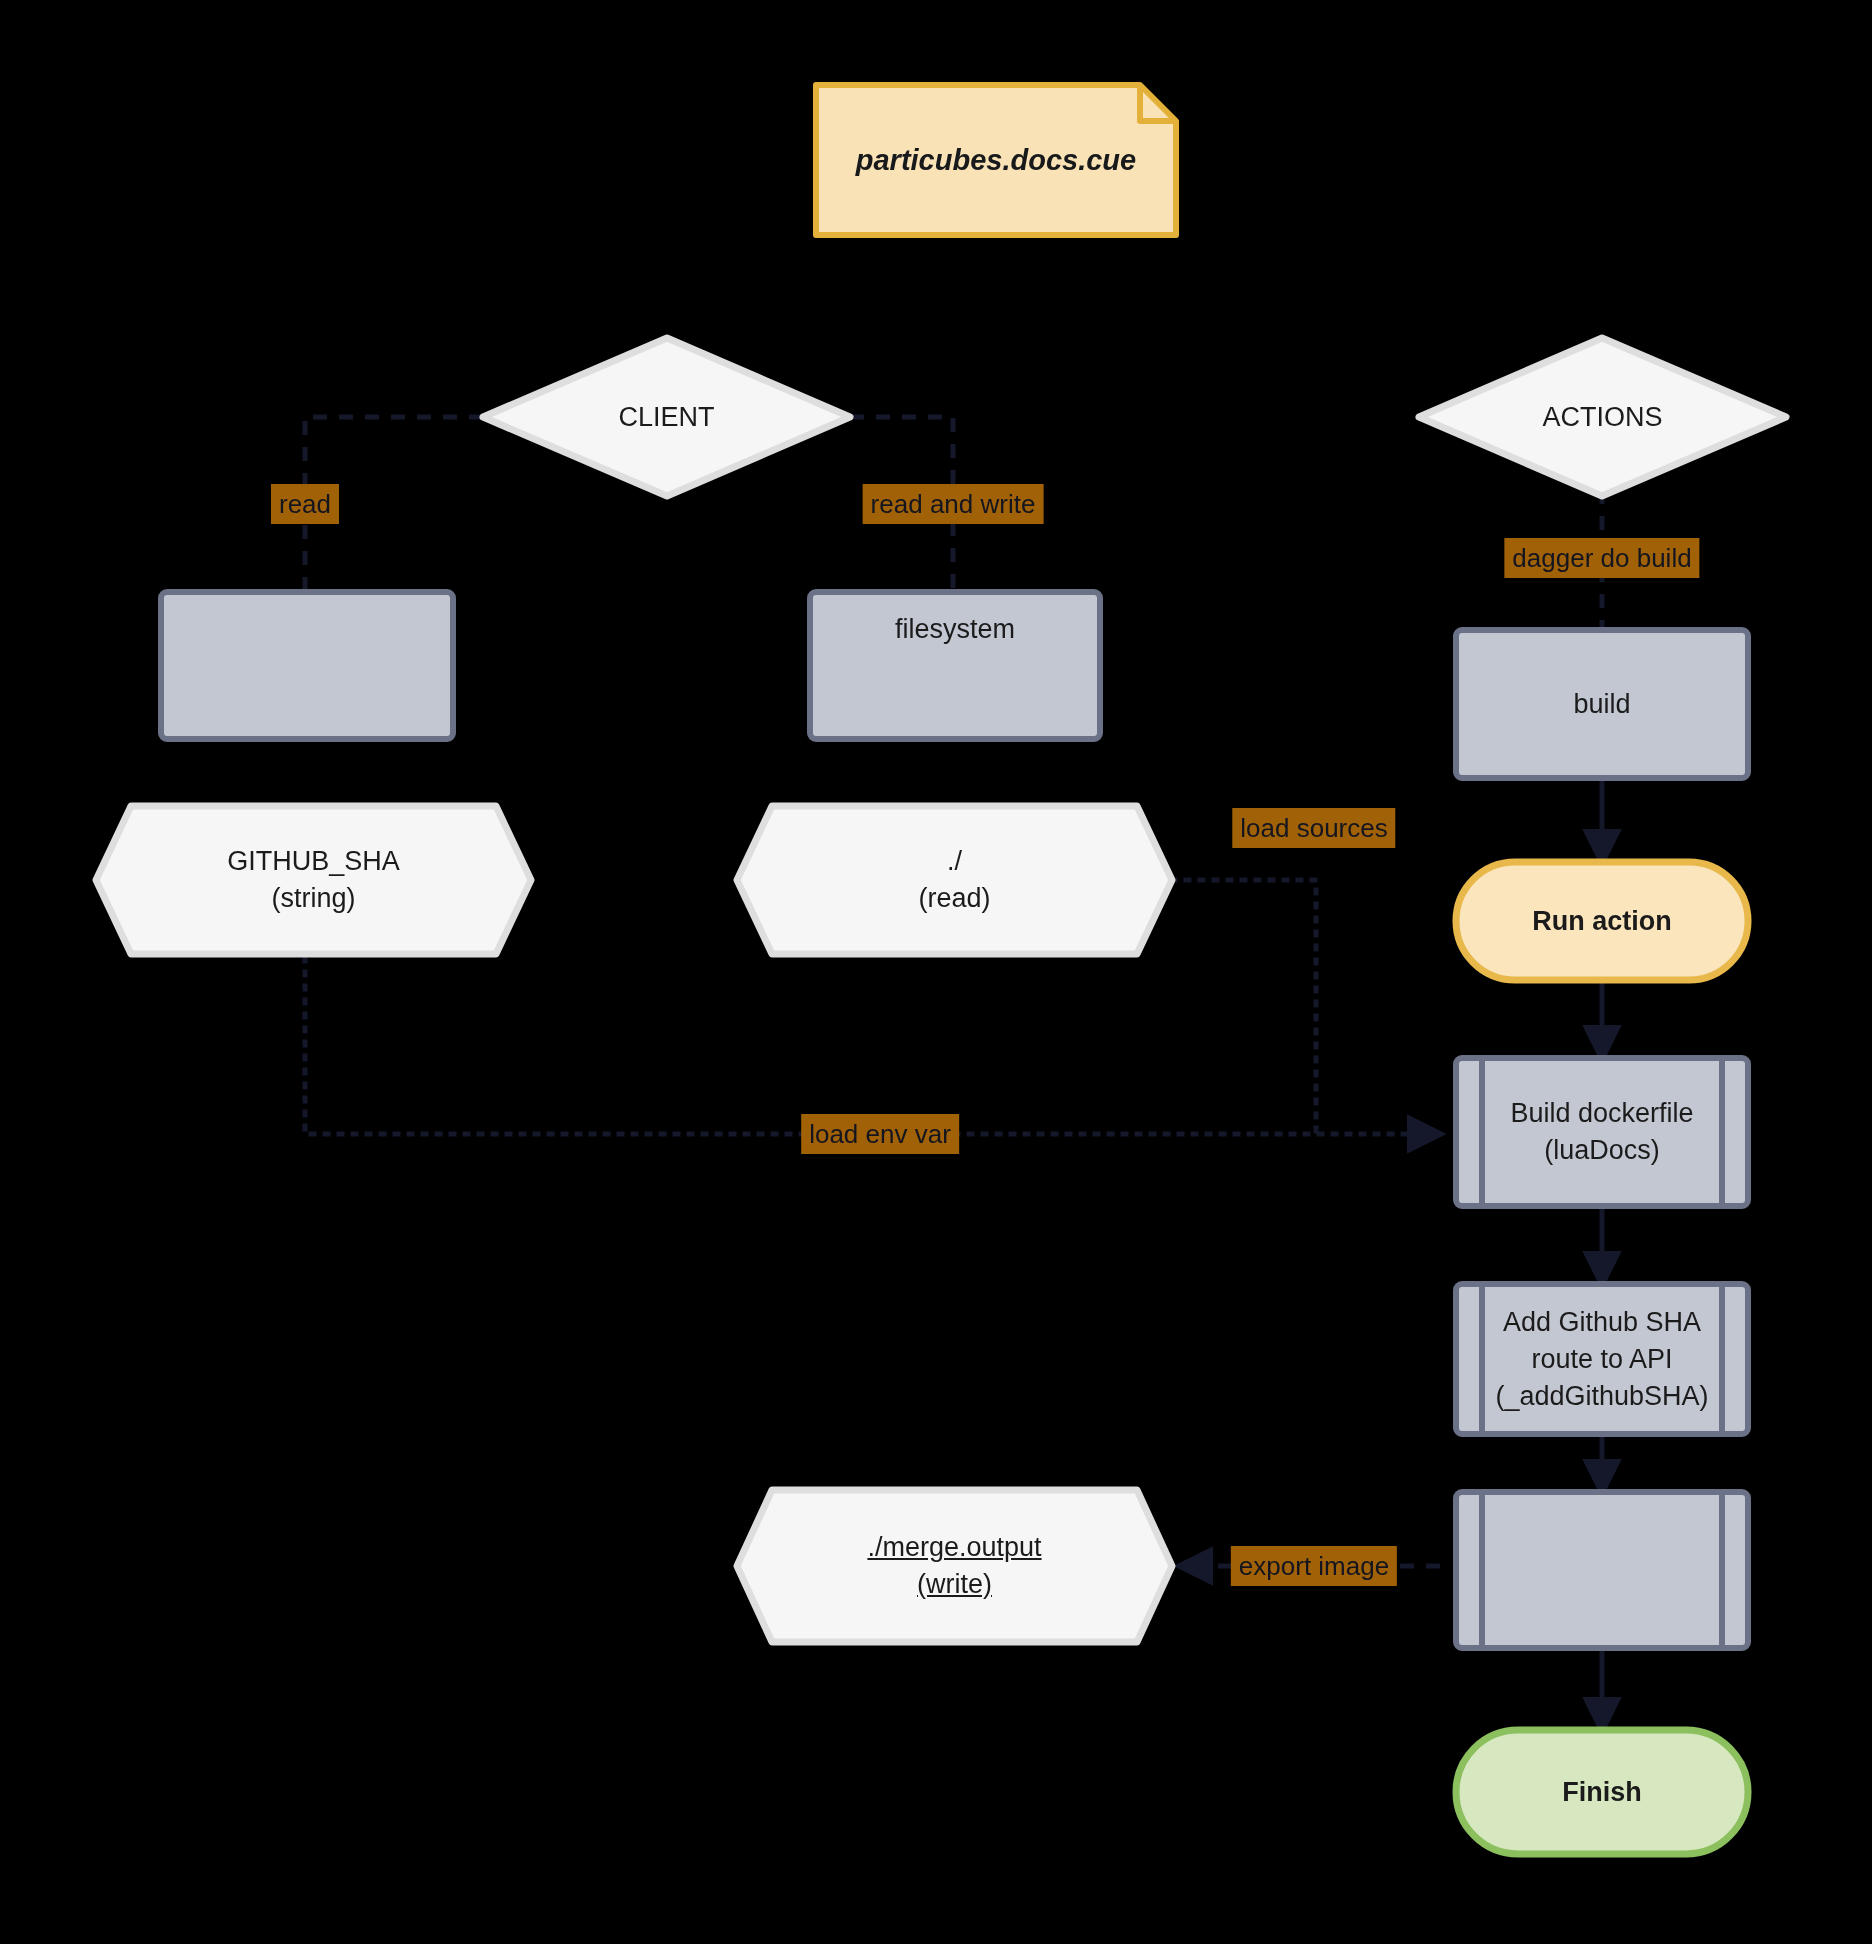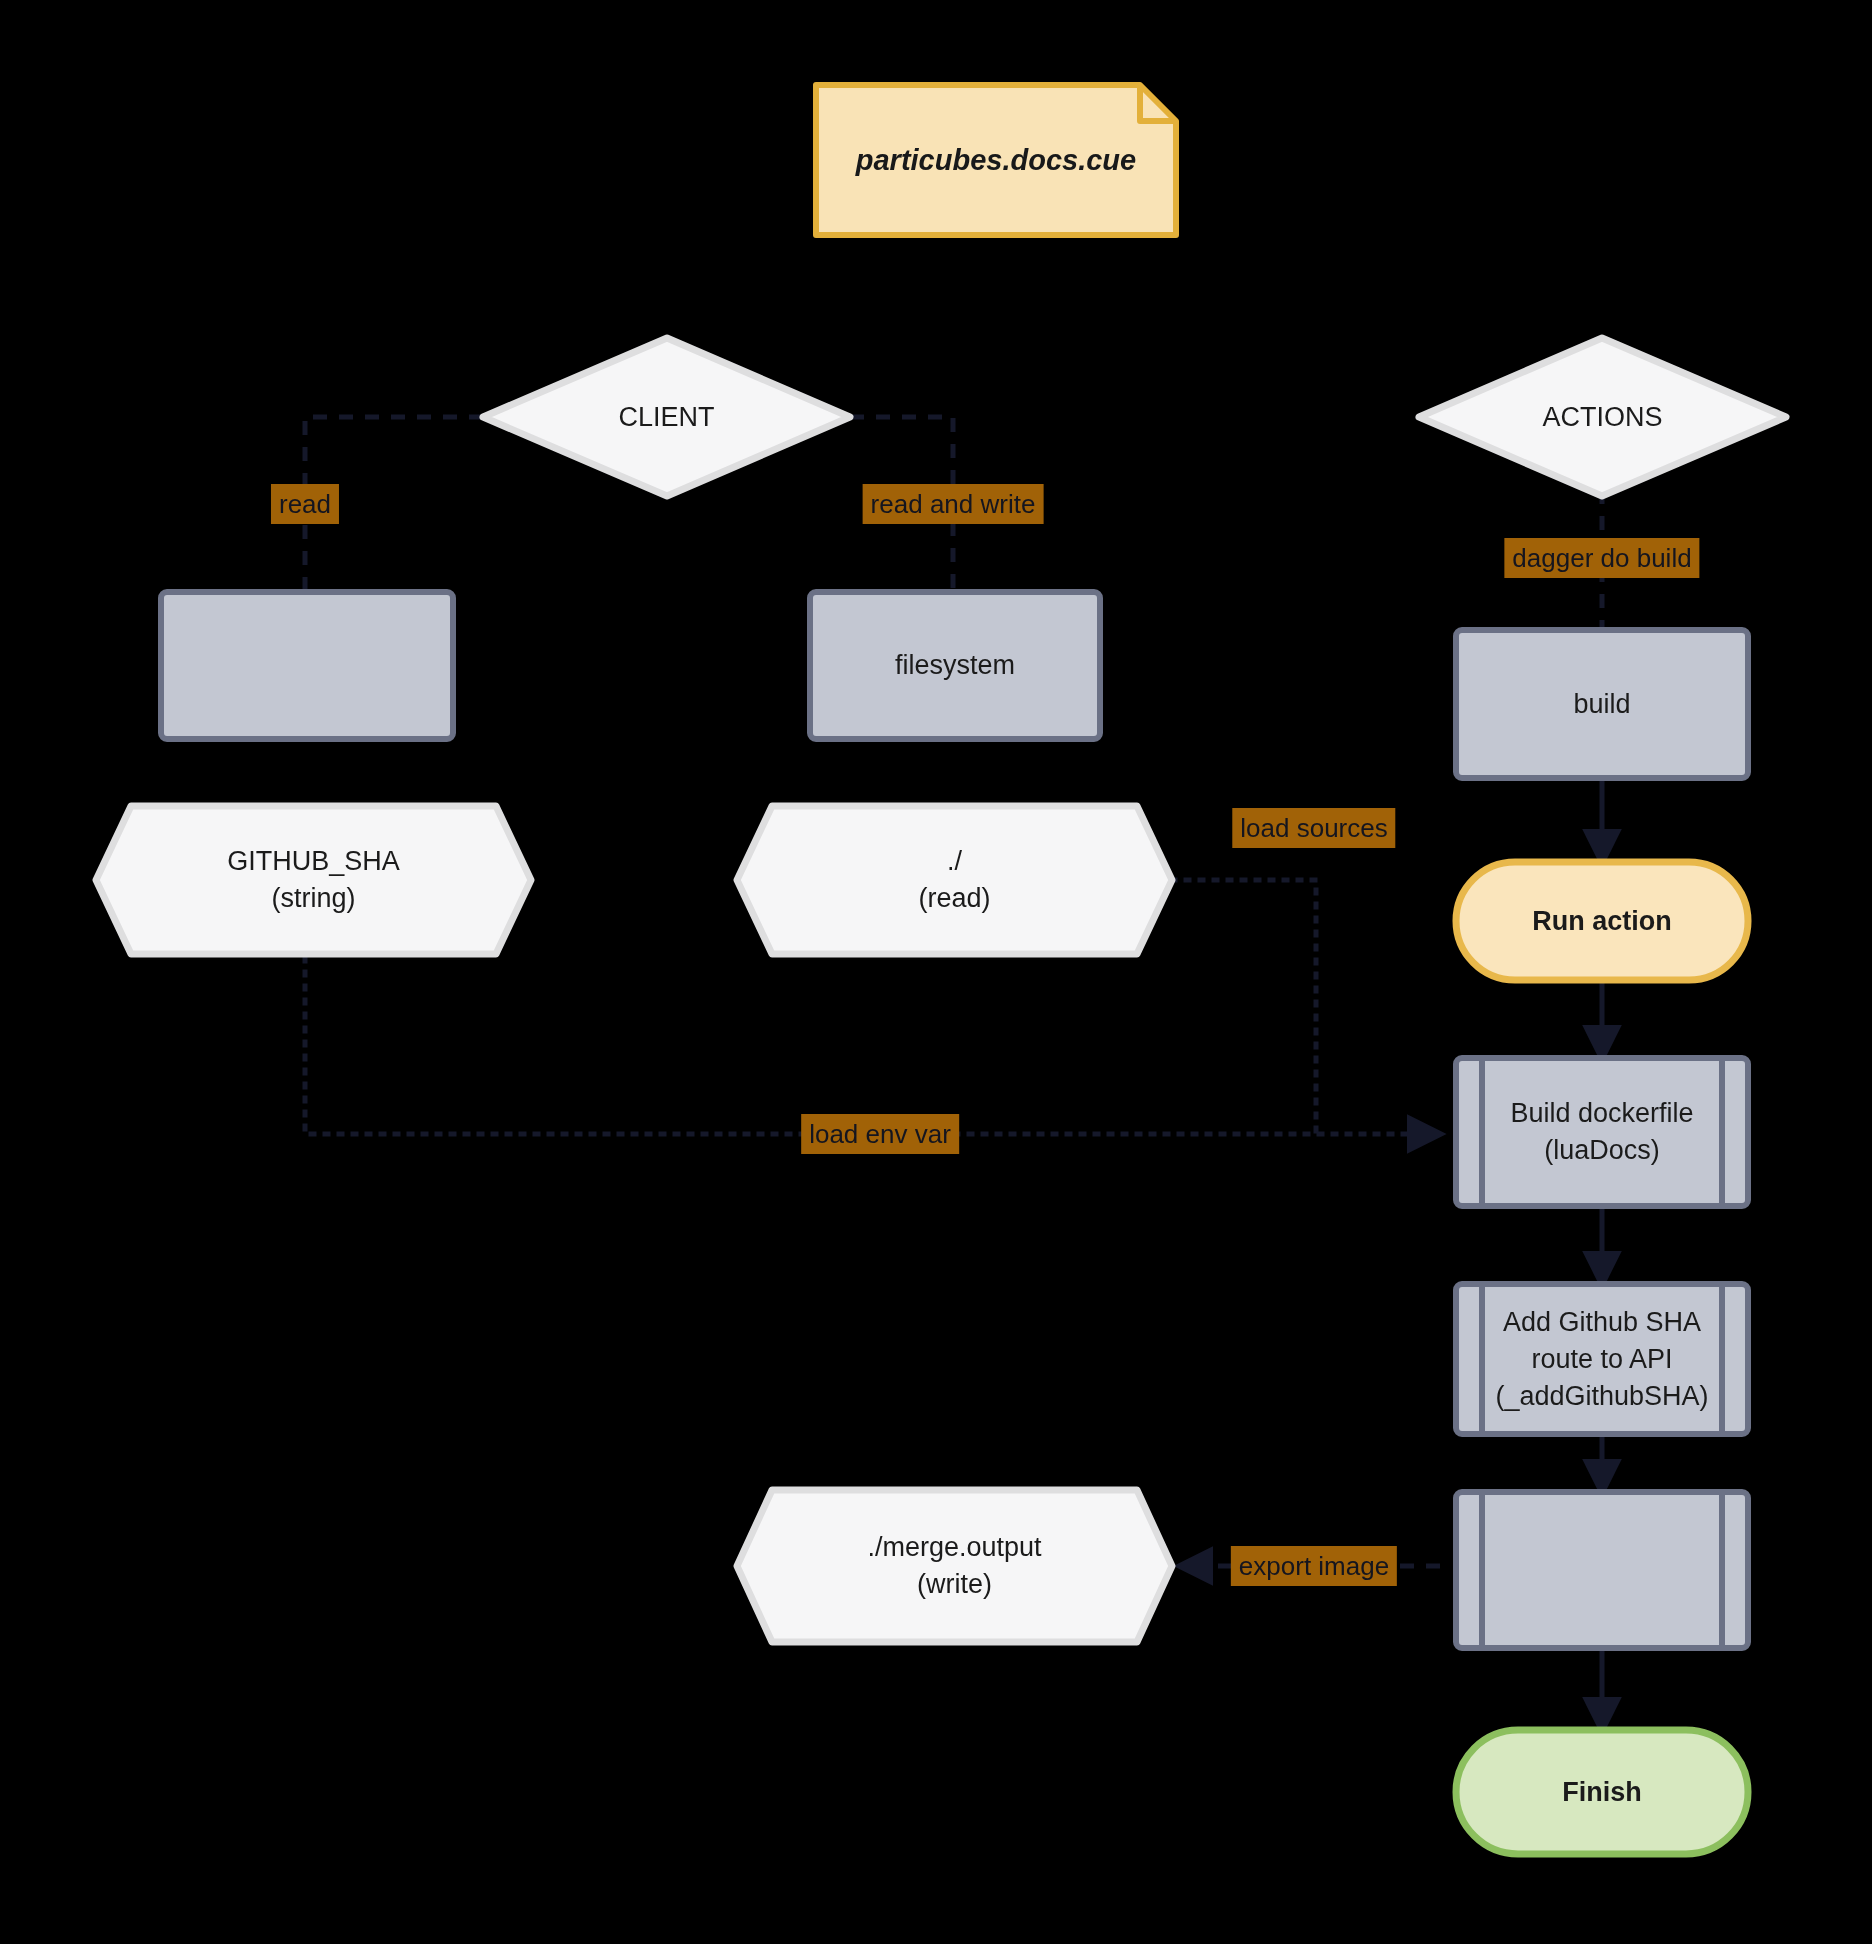--- a/index.html
+++ b/index.html
@@ -175,21 +175,21 @@
 
   <div class="node-label reg" style="left:483px; top:338px; width:367px; height:158px;">
     <span>CLIENT</span>
   </div>
 
   <div class="node-label reg" style="left:1419px; top:338px; width:367px; height:158px;">
     <span>ACTIONS</span>
   </div>
 
 
-  <div class="node-label reg" style="left:810px; top:592px; width:290px; height:147px;">
+  <div class="node-label reg" style="left:810px; top:556px; width:290px; height:147px;">
     <span>filesystem</span>
   </div>
 
   <div class="node-label reg" style="left:1456px; top:630px; width:292px; height:148px;">
     <span>build</span>
   </div>
 
   <div class="node-label reg" style="left:96px; top:806px; width:435px; height:148px;">
     <span>GITHUB_SHA</span>
     <span>(string)</span>
@@ -209,21 +209,21 @@
     <span>(luaDocs)</span>
   </div>
 
   <div class="node-label reg" style="left:1482px; top:1284px; width:240px; height:150px;">
     <span>Add Github SHA</span>
     <span>route to API</span>
     <span>(_addGithubSHA)</span>
   </div>
 
 
-  <div class="node-label reg" style="left:737px; top:1490px; width:435px; height:152px;">
+  <div class="node-label reg" style="left:737px; top:1490px; width:435px; height:152px;text-decoration:underline;">
     <span>./merge.output</span>
     <span>(write)</span>
   </div>
 
   <div class="node-label bold" style="left:1456px; top:1730px; width:292px; height:124px;">
     <span>Finish</span>
   </div>
 
   <div class="edge-label" style="left:305px; top:504px;">read</div>
 

